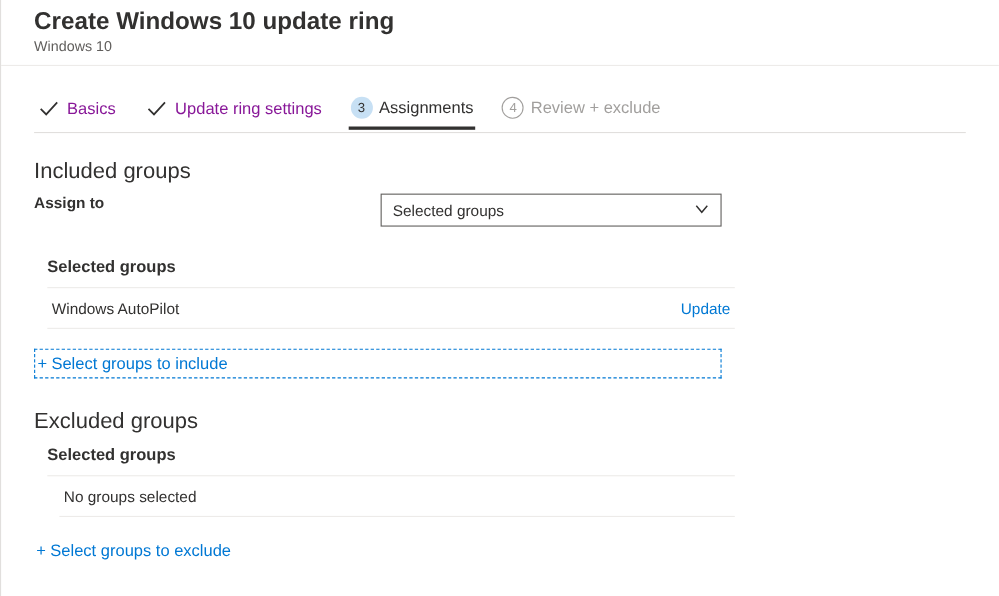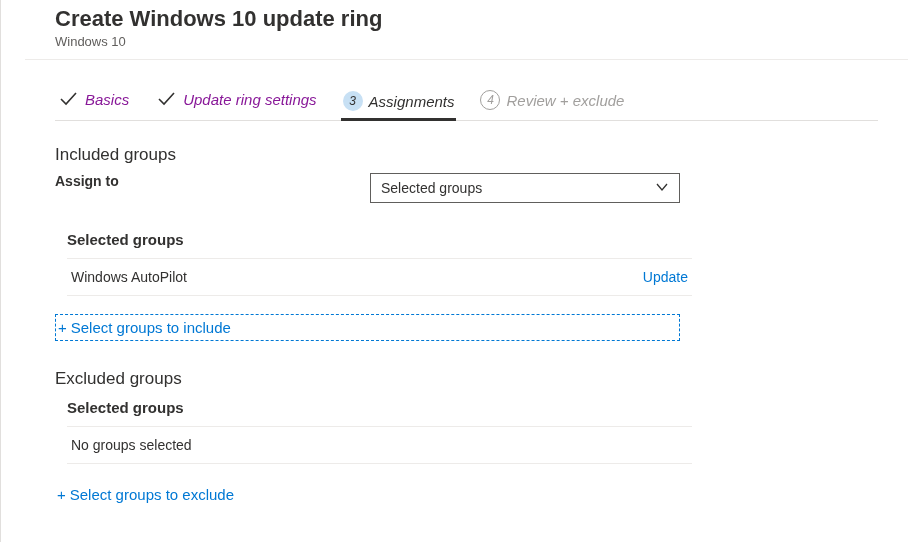--- a/index.html
+++ b/index.html
@@ -8,21 +8,20 @@
     font-family: "Segoe UI", -apple-system, BlinkMacSystemFont, sans-serif;
     font-size: 14px;
     color: #323130;
     background: #fff;
   }
   .page {
     width: 908px;
     height: 542px;
     position: relative;
     border-left: 1px solid #e1dfdd;
-    padding-left: 24px;
   }
   .header {
     padding: 6px 0 10px 30px;
     border-bottom: 1px solid #edebe9;
   }
   .header h1 {
     font-size: 22px;
     font-weight: 600;
     margin: 0;
     color: #323130;
@@ -30,25 +29,24 @@
   .header .sub {
     font-size: 13px;
     color: #605e5c;
     margin-top: 2px;
   }
   .content {
     padding: 24px 30px 0 30px;
   }
   .tabs {
     display: flex;
-    align-items: flex-end;
+    align-items: flex-start;
     gap: 22px;
     border-bottom: 1px solid #e1dfdd;
     padding-bottom: 0;
-    font-style: italic;
   }
   .tab {
     display: flex;
     align-items: center;
     gap: 6px;
     padding: 4px 2px 10px 2px;
     cursor: pointer;
     font-size: 15px;
     position: relative;
   }
@@ -68,21 +66,21 @@
     width: 20px; height: 20px;
     border-radius: 50%;
     display: inline-flex; align-items: center; justify-content: center;
     font-size: 12px;
     font-weight: 400;
   }
   .step-num.active { background: #C7E0F4; color: #323130; }
   .step-num.disabled { border: 1px solid #a19f9d; color: #a19f9d; }
 
   .section-title {
-    font-size: 17px;
+    font-size: 20px;
     margin: 24px 0 8px 0;
     font-weight: 400;
   }
   .field-row {
     display: flex;
     align-items: flex-start;
     margin-top: 4px;
   }
   .field-label {
     width: 315px;
@@ -113,21 +111,21 @@
   .group-table {
     border-top: 1px solid #edebe9;
   }
   .group-row {
     display: flex;
     justify-content: space-between;
     align-items: flex-start;
     padding: 10px 4px;
     border-bottom: 1px solid #edebe9;
   }
-  .group-row.empty { color:#323130; }
+  .group-row.empty { color:#323130;margin-left:11px; }
   .remove-link {
     color: #0078D4;
     cursor: pointer;
   }
   .add-link-wrap {
     margin-top: 18px;
   }
   .add-link {
     display: inline-flex;
     align-items: center;

